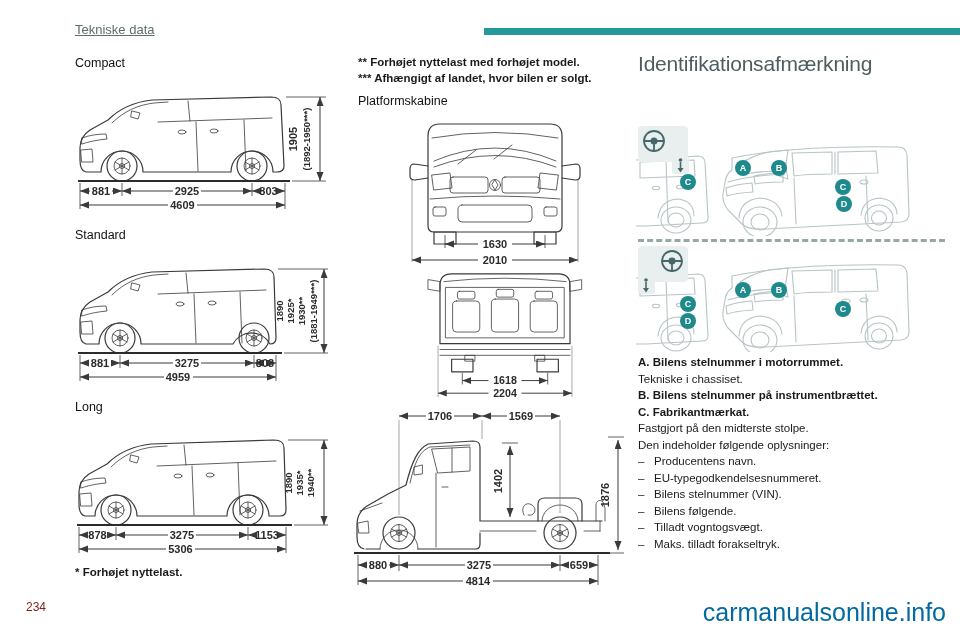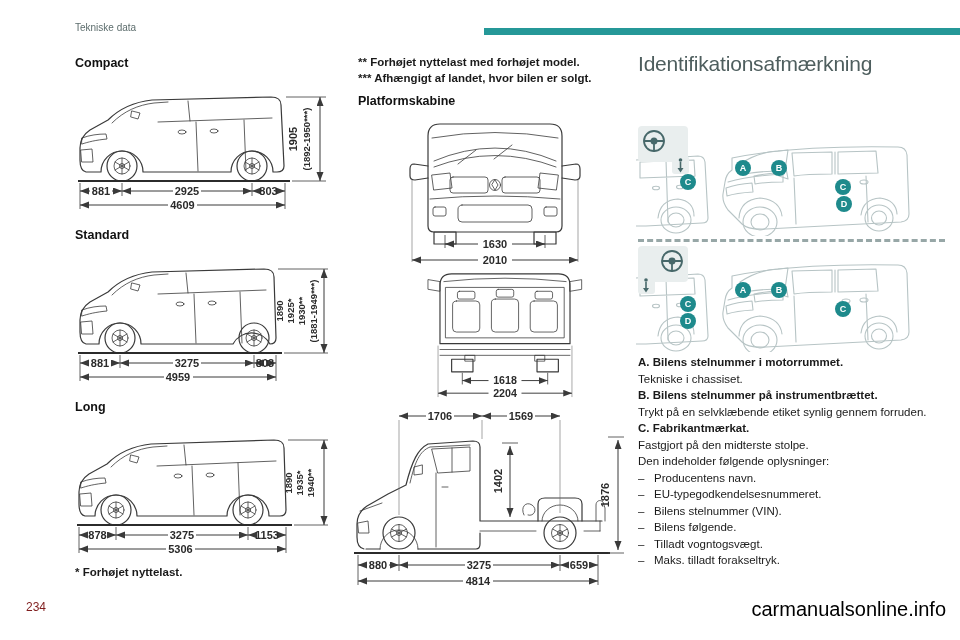--- a/index.html
+++ b/index.html
@@ -1,26 +1,26 @@
 <!DOCTYPE html>
 <html><head>
 <meta charset="utf-8">
 <style>
   html,body{margin:0;padding:0;background:#fff;}
   #page{position:relative;width:960px;height:640px;background:#ffffff;overflow:hidden;
         font-family:"Liberation Sans",sans-serif;color:#1a1a1a;}
   .abs{position:absolute;}
-  .runhead{font-size:10px;color:#5d6d6d;}
+  .runhead{font-size:13px;color:#5d6d6d;text-decoration:underline;}
   .accentbar{background:#259898;height:7px;}
-  .h2{font-size:12.5px;font-weight:bold;color:#111;}
+  .h2{font-size:12.5px;font-weight:normal;color:#111;}
   .h1{font-size:21px;color:#4e5e5e;letter-spacing:-0.2px;}
   .body-t{font-size:11.5px;line-height:16.5px;color:#1a1a1a;}
   .fn{font-size:11.5px;color:#1a1a1a;font-weight:bold;}
   .pagenum{font-size:12px;color:#7f1d1d;}
-  .watermark{font-size:20px;color:#000000;margin-left:43px;}
+  .watermark{font-size:25px;color:#0369a1;margin-left:43px;}
   .item-label{font-weight:bold;}
   .dashrow{display:flex;}
   .dashrow .dash{width:16px;flex:0 0 16px;}
   .sep-dash{border-top:3px dashed #97a7a7;width:307px;height:0;}
   
   .tech{stroke:#3a3a3a;fill:none;stroke-width:1.2;stroke-linejoin:round;stroke-linecap:round;}
   .tech-thin{stroke:#3a3a3a;fill:none;stroke-width:0.8;stroke-linejoin:round;stroke-linecap:round;}
   .ground{stroke:#2b2b2b;stroke-width:2.2;}
   .dimline{stroke:#3a3a3a;stroke-width:1;fill:none;}
   .tick{stroke:#3a3a3a;stroke-width:0.8;}
@@ -456,21 +456,20 @@
       </g>
   </svg>
 
   <div class="abs body-t" style="left:638px;top:354px;width:307px">
     <div>
       <span class="item-label">A. Bilens stelnummer i motorrummet.</span><br>
       <span>Tekniske i chassiset.</span>
     </div>
     <div>
       <span class="item-label">B. Bilens stelnummer på instrumentbrættet.</span><br>
-      <span>Trykt på en selvklæbende etiket synlig gennem forruden.</span>
     </div>
     <div>
       <span class="item-label">C. Fabrikantmærkat.</span><br>
       <span>Fastgjort på den midterste stolpe.</span>
     </div>
     <div>Den indeholder følgende oplysninger:</div>
     <div class="dashrow">
       <span class="dash">–</span>
       <span>Producentens navn.</span>
     </div>

